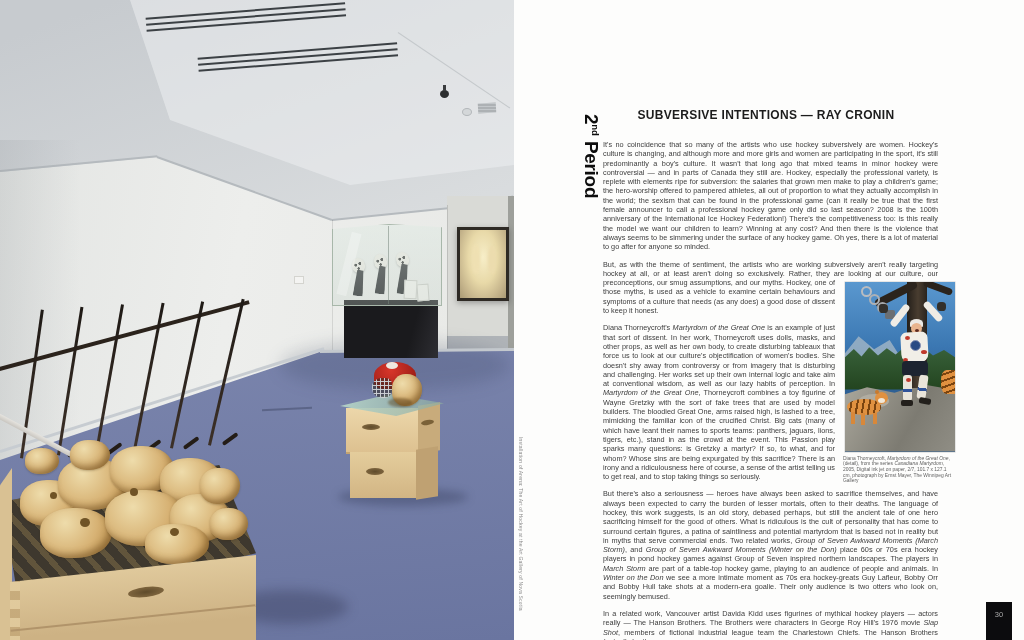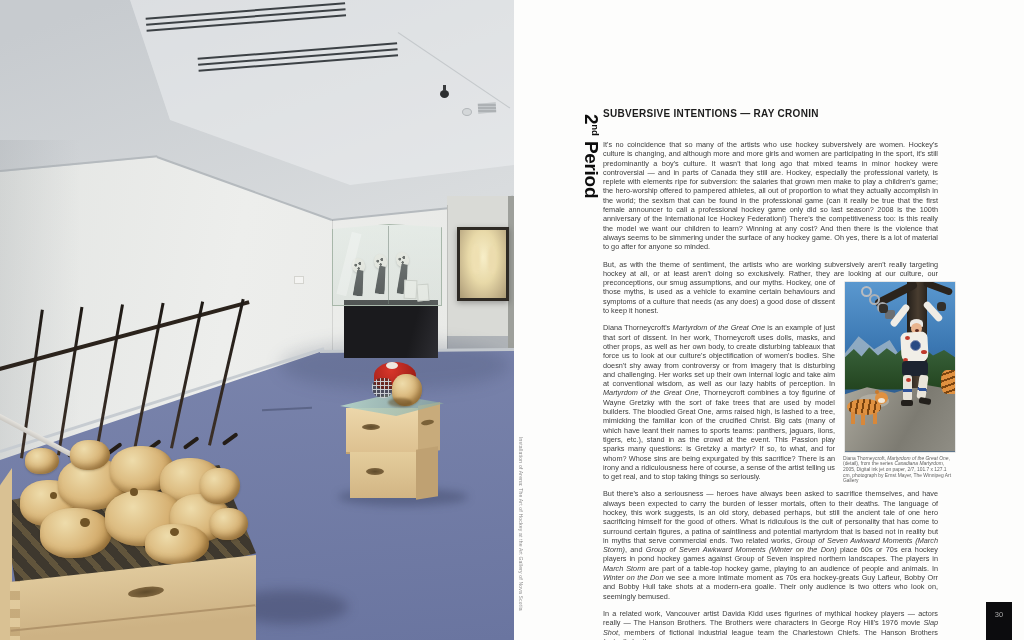--- a/index.html
+++ b/index.html
@@ -38,22 +38,22 @@
   
   .page-right{position:absolute;left:514px;top:0;width:510px;height:640px;background:#fdfdfc;}
   .gutter{position:absolute;left:514px;top:0;width:16px;height:640px;pointer-events:none;
     background:linear-gradient(90deg,rgba(0,0,0,0.10),rgba(0,0,0,0.015) 70%,rgba(0,0,0,0));}
   .vertcap{position:absolute;left:10px;top:437px;width:174px;transform:rotate(90deg);
     transform-origin:top left;font-size:5px;letter-spacing:0.2px;color:#8b8b8b;white-space:nowrap;}
   .period{position:absolute;left:88px;top:114px;width:112px;height:24px;transform:rotate(90deg);
     transform-origin:top left;font-weight:bold;font-size:19px;color:#0d0d0d;white-space:nowrap;
     letter-spacing:-0.3px;}
   .period sup{font-size:9.5px;vertical-align:7px;letter-spacing:0;}
-  .title{position:absolute;left:89px;top:108px;width:326px;margin:0;text-align:left;
-    font-size:10px;font-weight:bold;letter-spacing:0.3px;color:#1c1c1c;}
+  .title{position:absolute;left:89px;top:108px;width:326px;margin:0;text-align:center;
+    font-size:12px;font-weight:bold;letter-spacing:0.3px;color:#1c1c1c;}
   .bodytext{position:absolute;left:89px;top:140px;width:335px;text-align:justify;
     font-size:7.3px;line-height:9.3px;color:#3d3d3d;}
   .bodytext p{margin:0 0 8px 0;}
   .bodytext em{font-style:italic;}
   .fig-float{float:right;width:115px;height:224px;margin:0 -17px 0 5px;position:relative;
     shape-outside:polygon(0px 19px,115px 19px,115px 224px,0px 224px);}
   .artwork{position:absolute;top:22px;right:0;width:110px;height:170px;overflow:hidden;
     background:linear-gradient(#5a98cf 0%,#3b77b2 38%,#2e6094 60%);box-shadow:0 0 0 0.5px #cfcfcf;}
   .figcap{position:absolute;top:196px;left:3px;width:110px;font-size:4.9px;line-height:5.7px;
     color:#5f5f5f;text-align:left;}

